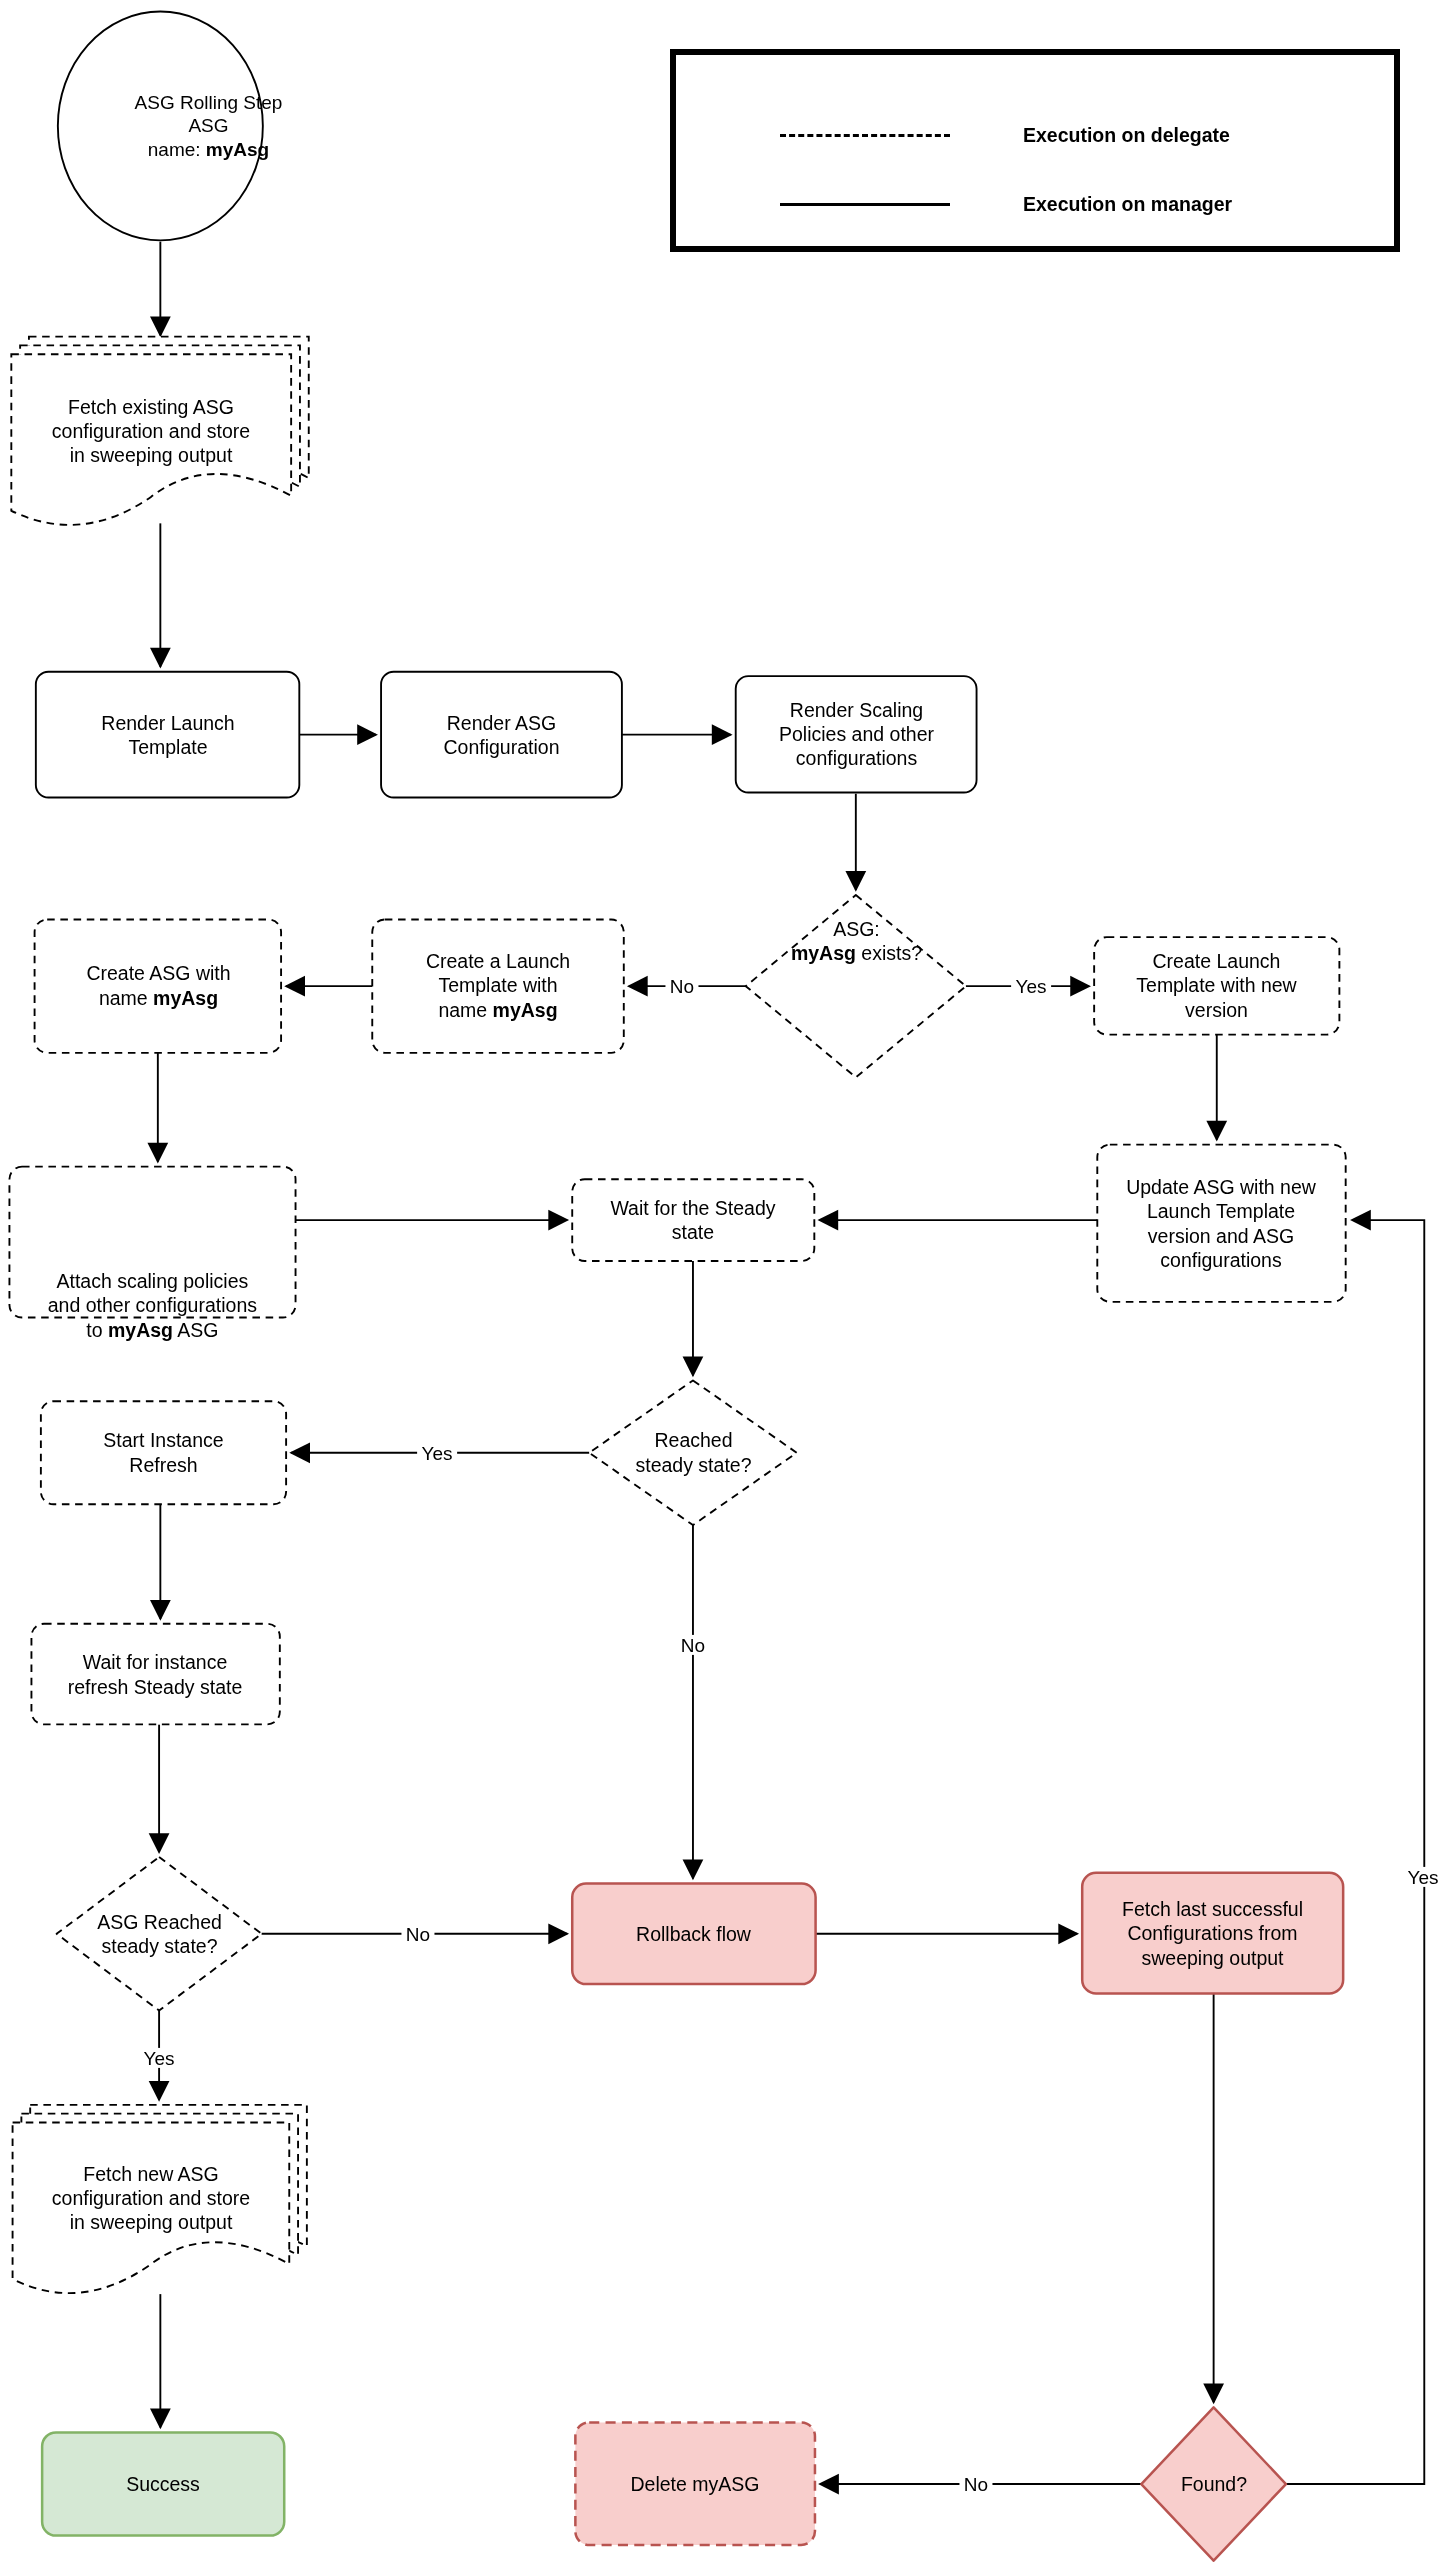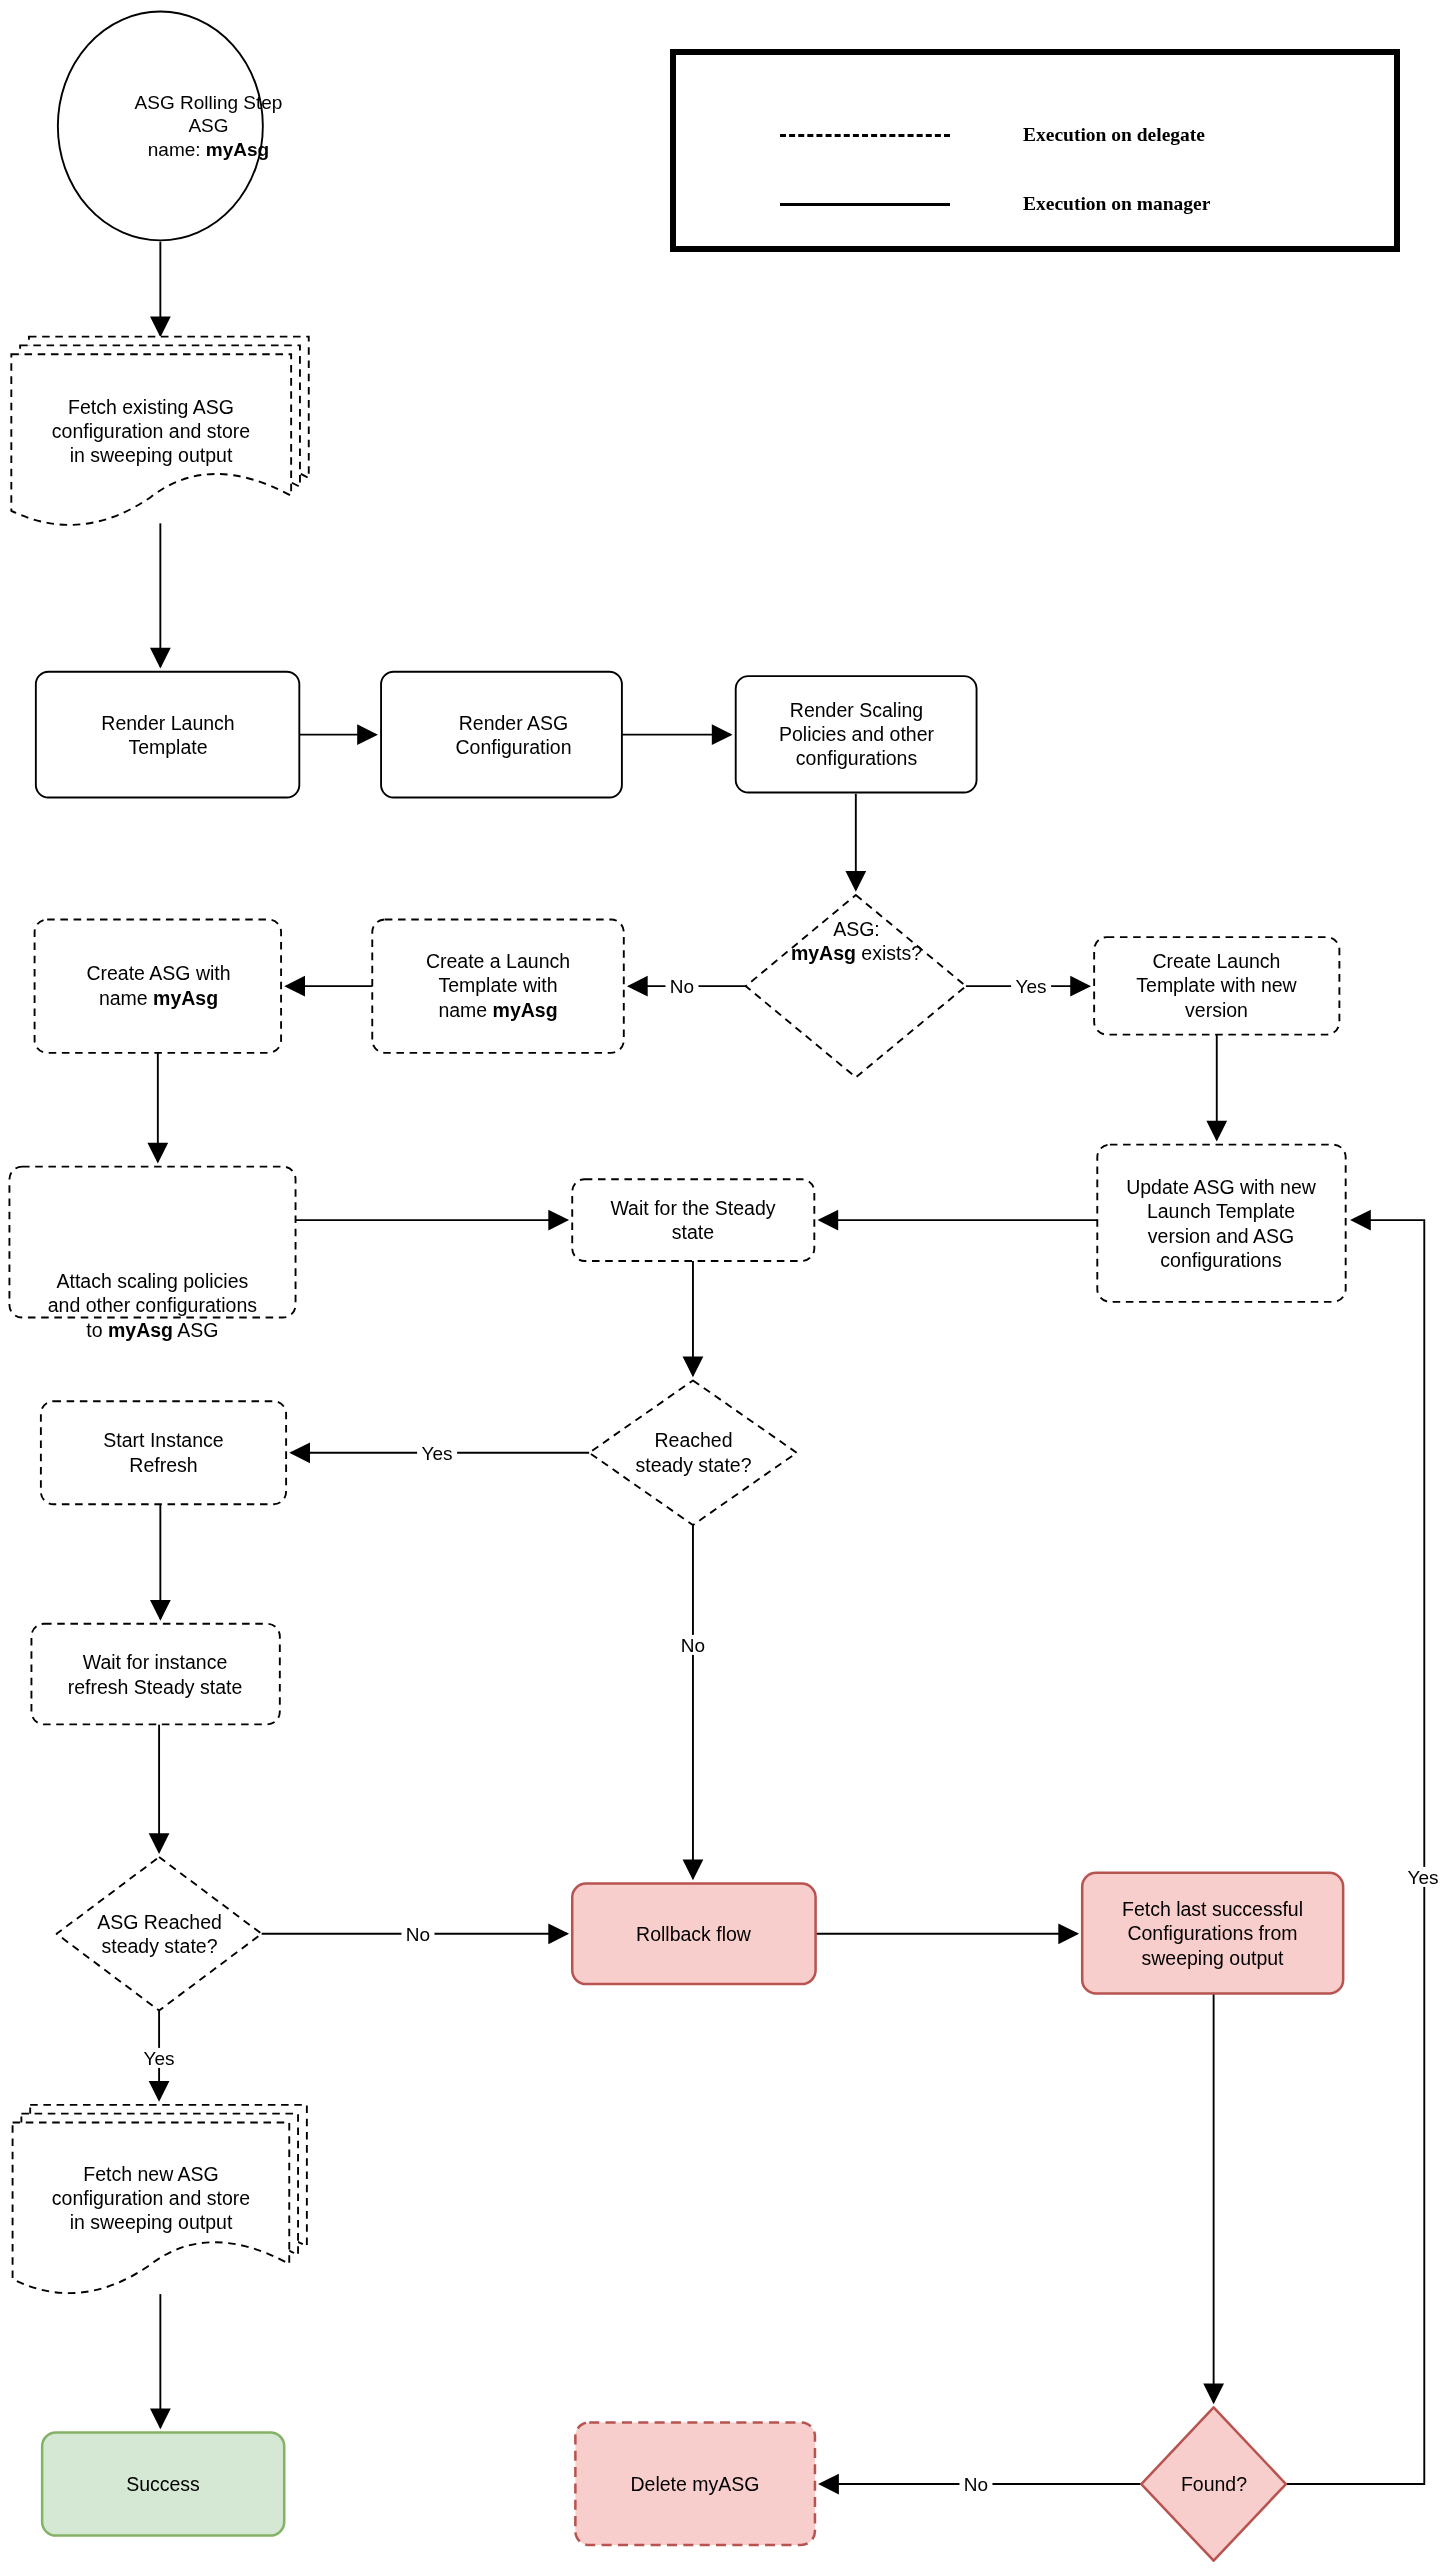--- a/index.html
+++ b/index.html
@@ -19,21 +19,21 @@
     position:absolute;display:flex;flex-direction:column;align-items:center;justify-content:center;
     text-align:center;font-size:19.5px;line-height:1.24;
   }
   .label .ln{display:block;}
   .elabel{
     position:absolute;transform:translate(-50%,-50%);background:#fff;
     padding:0.6px 4.4px;font-size:19px;line-height:1;white-space:nowrap;
   }
   .legend{
     position:absolute;left:670px;top:49px;width:730px;height:203px;
-    border:6.3px solid var(--ink,#000);box-sizing:border-box;background:#fff;font-family:Liberation Serif, serif;
+    border:6.3px solid var(--ink,#000);box-sizing:border-box;background:#fff;
   }
   .legend .sample{position:absolute;left:104px;width:170px;height:0;}
   .legend .sample.dashed{top:79px;border-top:3.1px dashed var(--ink,#000);}
   .legend .sample.solidline{top:148px;border-top:3.1px solid var(--ink,#000);}
   .legend .ltext{position:absolute;left:347px;font-size:19.5px;font-weight:bold;white-space:nowrap;}
   .legend .ltext.row1{top:69px;}
   .legend .ltext.row2{top:138px;}
   b{font-weight:bold;}
 </style>
 </head>
@@ -127,21 +127,21 @@
     <span class="ln">Fetch existing ASG</span>
     <span class="ln">configuration and store</span>
     <span class="ln">in sweeping output</span>
   </div>
 
   <div class="label" style="left:36px;top:672px;width:264px;height:126px;">
     <span class="ln">Render Launch</span>
     <span class="ln">Template</span>
   </div>
 
-  <div class="label" style="left:381px;top:672px;width:241px;height:126px;padding-left:12px;">
+  <div class="label" style="left:381px;top:672px;width:241px;height:126px;">
     <span class="ln">Render ASG</span>
     <span class="ln">Configuration</span>
   </div>
 
   <div class="label" style="left:736px;top:676px;width:241px;height:116px;">
     <span class="ln">Render Scaling</span>
     <span class="ln">Policies and other</span>
     <span class="ln">configurations</span>
   </div>
 

